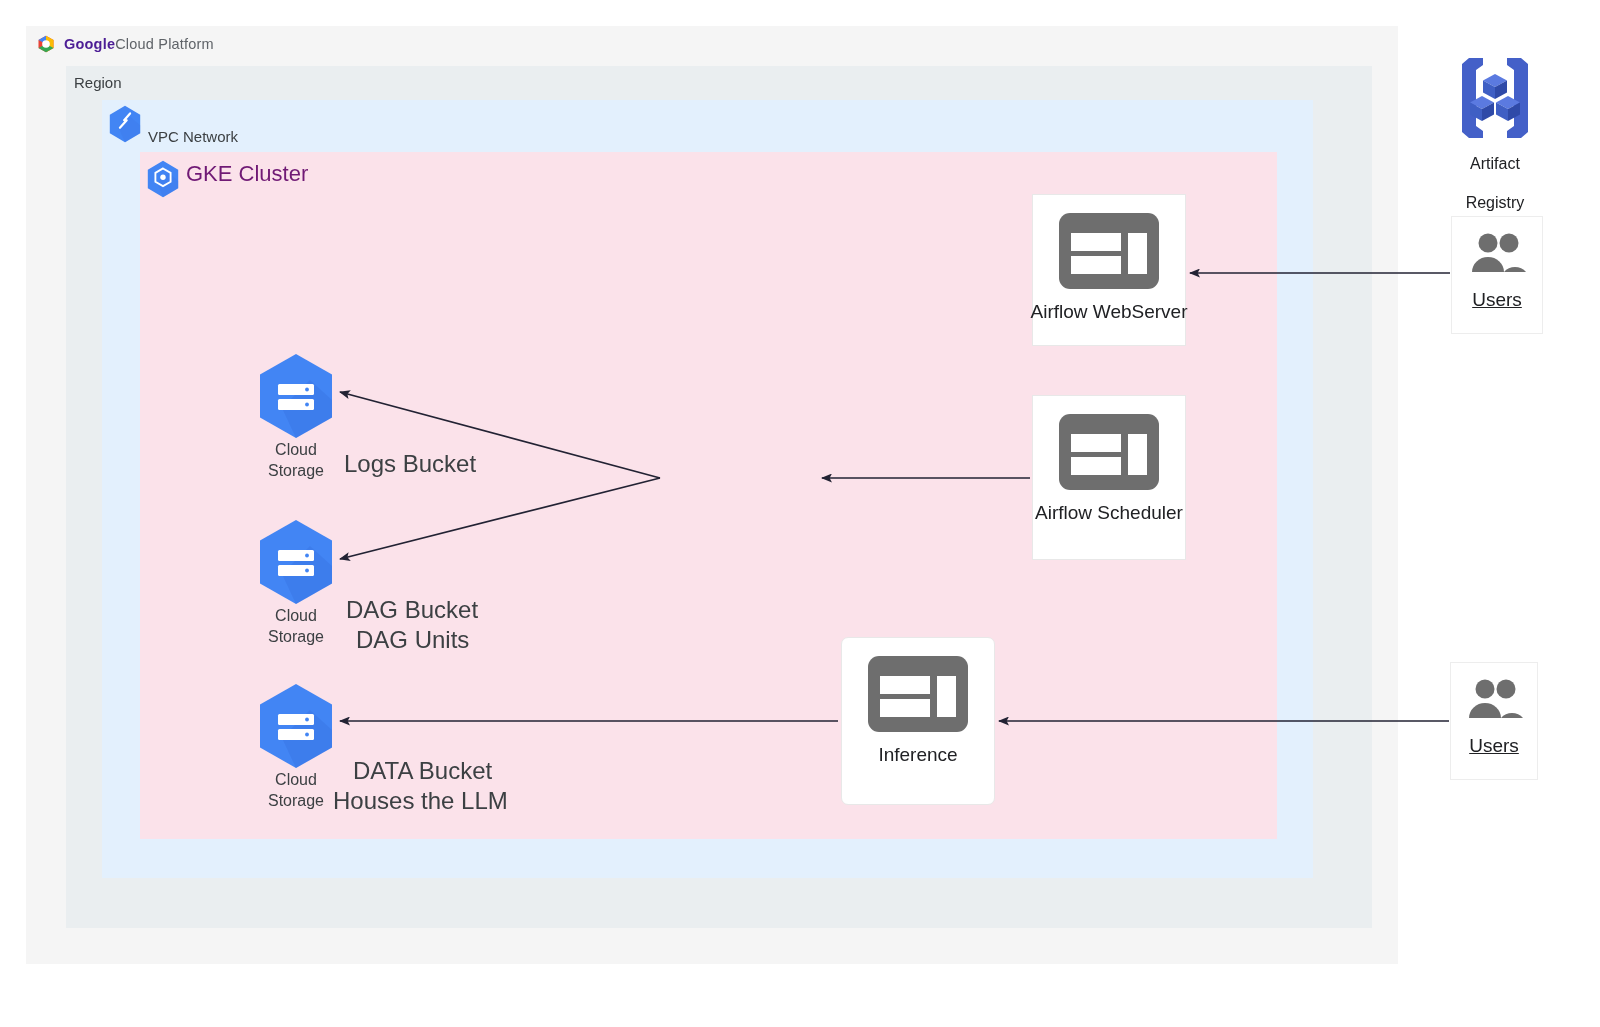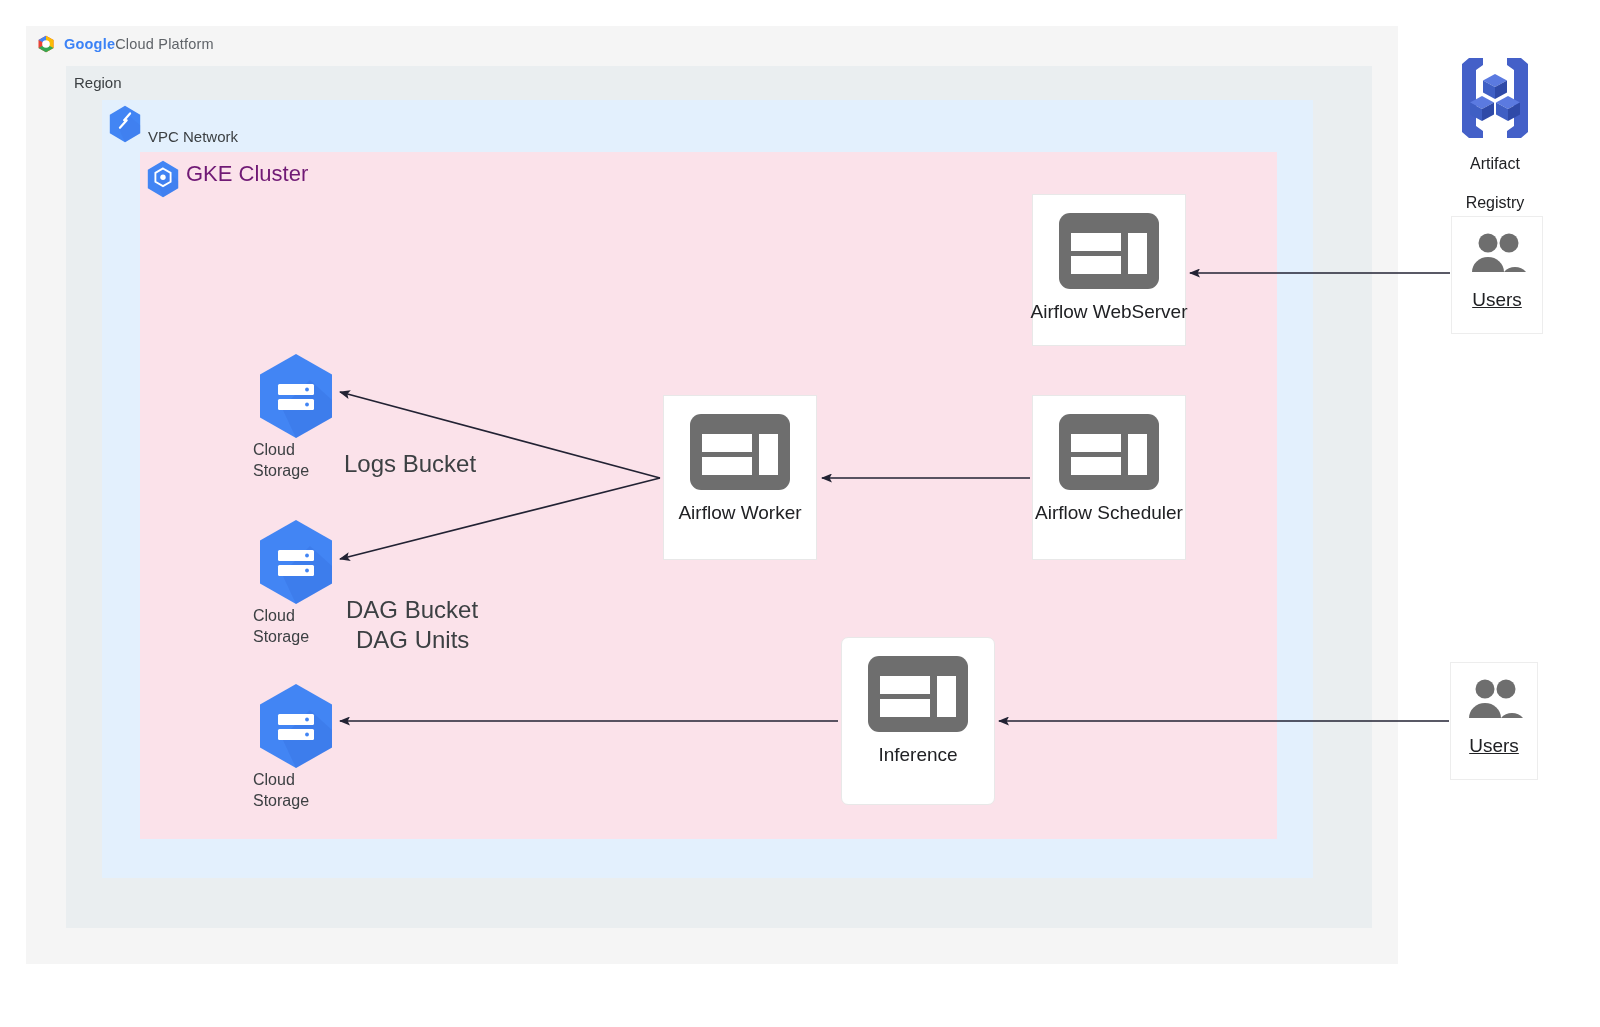--- a/index.html
+++ b/index.html
@@ -85,21 +85,21 @@
   .hex {
     position: absolute;
     width: 34px; height: 38px;
   }
   .hex.vpc { left: 108px; top: 105px; }
   .hex.gke { left: 146px; top: 160px; }
 
   .bucket {
     position: absolute;
     width: 86px;
-    text-align: left;
+    text-align: center;
   }
   .bucket .hex-big {
     width: 80px; height: 88px;
     margin: 0 auto;
     display: block;
   }
   .bucket .cap {
     font-size: 16px;
     color: #3c4043;
     line-height: 23px;
@@ -198,21 +198,21 @@
 
   <div class="gcp-header">
     <svg width="20" height="20" viewBox="0 0 24 24">
       <path d="M12 2.2 21 7.2v9.6L12 21.8 3 16.8V7.2z" fill="#ea4335"></path>
       <path d="M12 2.2 21 7.2v9.6L12 21.8z" fill="#fbbc05"></path>
       <path d="M3 16.8 12 21.8 21 16.8 12 12z" fill="#34a853"></path>
       <path d="M3 7.2 12 2.2 12 12z" fill="#4285f4"></path>
       <circle cx="12" cy="12" r="4.6" fill="#ffffff"></circle>
     </svg>
     <div class="gcp-wordmark">
-      <span style="font-weight:bold;color:#3b82f6">Google</span><span>Cloud Platform</span>
+      <span style="font-weight:bold;color:#4c1d95">Google</span><span>Cloud Platform</span>
     </div>
   </div>
 
   <div class="panel-label label-region">Region</div>
   <div class="panel-label label-vpc">VPC Network</div>
   <div class="panel-label label-gke">GKE Cluster</div>
 
   <svg class="hex vpc" viewBox="0 0 40 45">
     <polygon points="20,1 38,11.5 38,33.5 20,44 2,33.5 2,11.5" fill="#4285f4"></polygon>
     <path d="M20,44 38,33.5 38,24 26,14 12,26z" fill="#3b78e7" opacity="0.35"></path>
@@ -266,40 +266,35 @@
     <div class="cap">Storage</div>
   </div>
 
   <div class="annot annot-logs">
     <div>Logs Bucket</div>
   </div>
   <div class="annot annot-dag">
     <div>DAG Bucket</div>
     <div style="padding-left:10px">DAG Units</div>
   </div>
+  <div class="annot annot-data">
+    <div style="padding-left:20px">DATA Bucket</div>
+    <div>Houses the LLM</div>
+  </div>
 
   <div class="svc svc-webserver">
     <svg class="glyph" width="104" height="80" viewBox="0 0 104 80">
       <rect x="2" y="2" width="100" height="76" rx="11" fill="#6e6e6e"></rect>
       <rect x="14" y="22" width="50" height="18" fill="#ffffff"></rect>
       <rect x="14" y="45" width="50" height="18" fill="#ffffff"></rect>
       <rect x="71" y="22" width="19" height="41" fill="#ffffff"></rect>
     </svg>
     <div class="svc-label">Airflow WebServer</div>
   </div>
 
-  <div class="svc svc-worker">
-    <svg class="glyph" width="104" height="80" viewBox="0 0 104 80">
-      <rect x="2" y="2" width="100" height="76" rx="11" fill="#6e6e6e"></rect>
-      <rect x="14" y="22" width="50" height="18" fill="#ffffff"></rect>
-      <rect x="14" y="45" width="50" height="18" fill="#ffffff"></rect>
-      <rect x="71" y="22" width="19" height="41" fill="#ffffff"></rect>
-    </svg>
-    <div class="svc-label">Airflow Worker</div>
-  </div>
 
   <div class="svc svc-scheduler">
     <svg class="glyph" width="104" height="80" viewBox="0 0 104 80">
       <rect x="2" y="2" width="100" height="76" rx="11" fill="#6e6e6e"></rect>
       <rect x="14" y="22" width="50" height="18" fill="#ffffff"></rect>
       <rect x="14" y="45" width="50" height="18" fill="#ffffff"></rect>
       <rect x="71" y="22" width="19" height="41" fill="#ffffff"></rect>
     </svg>
     <div class="svc-label">Airflow Scheduler</div>
   </div>

